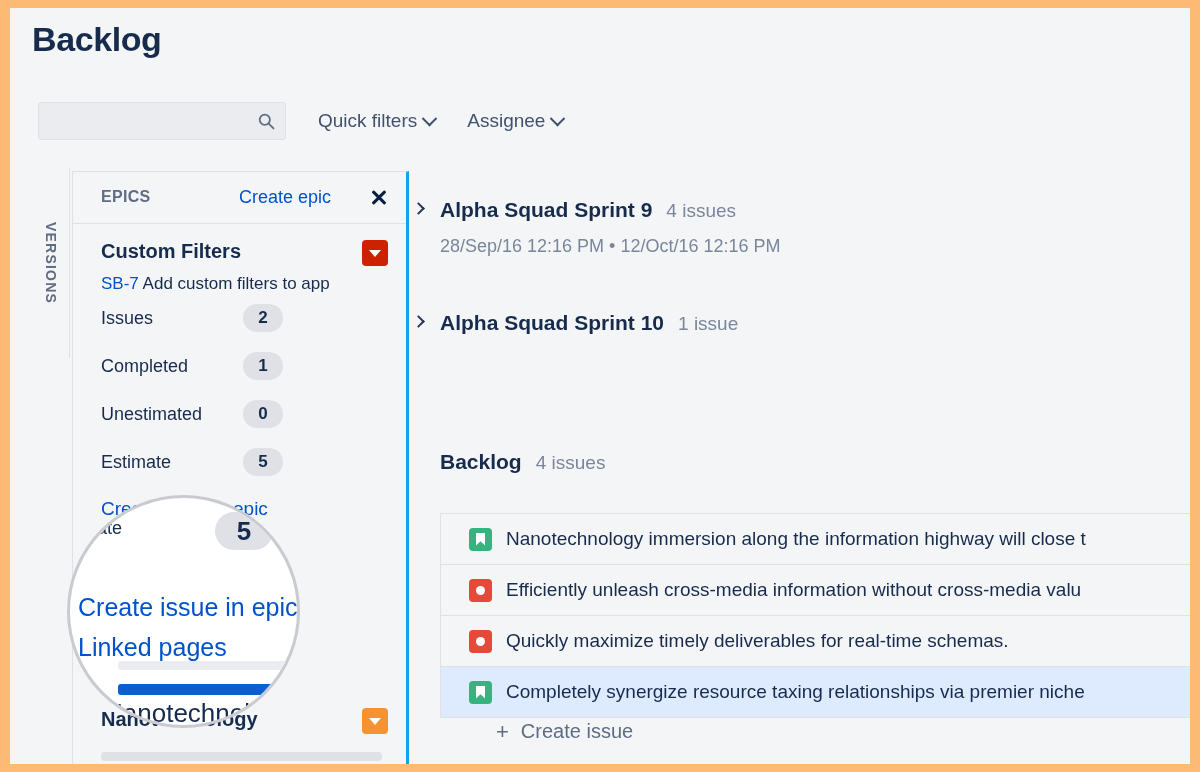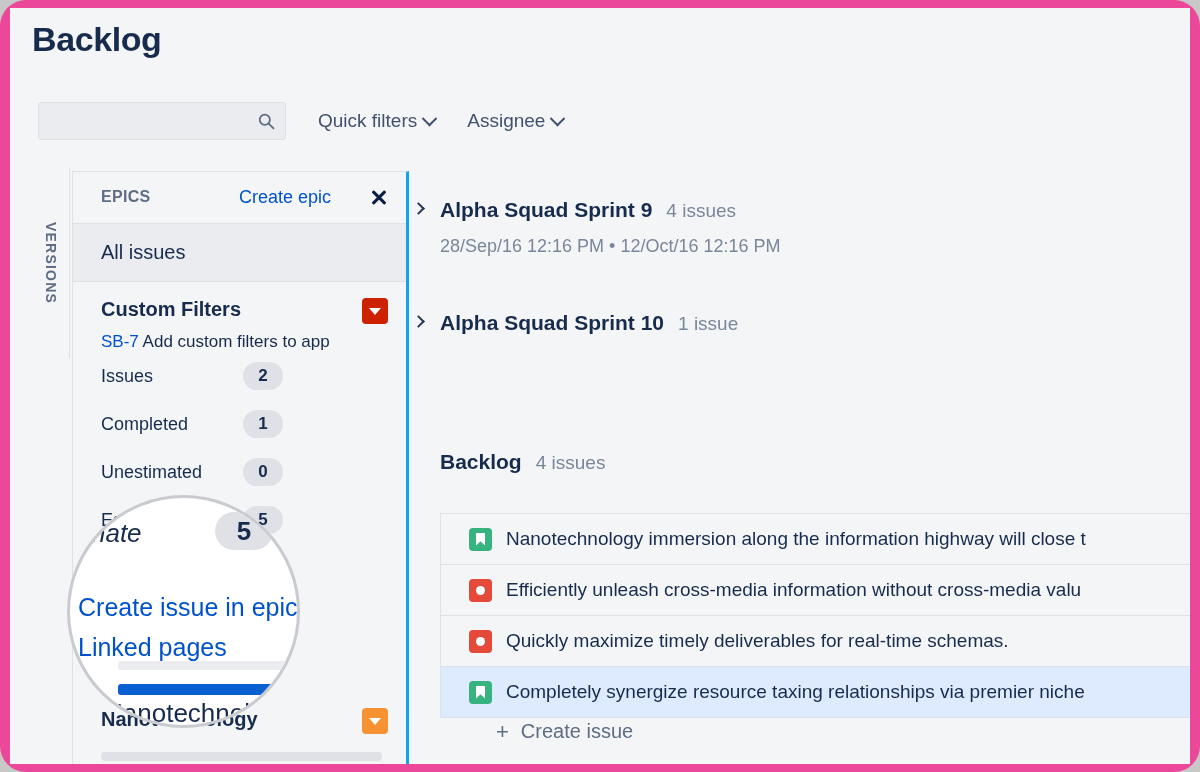--- a/index.html
+++ b/index.html
@@ -9,23 +9,22 @@
     height: 772px;
     overflow: hidden;
     background: #c8c8c8;
     font-family: "Liberation Sans", sans-serif;
   }
 
   #screen {
     position: relative;
     width: 1200px;
     height: 772px;
-    background: #ec4899;
+    background: #fdba74;
     overflow: hidden;
-    border-radius: 26px;
   }
 
   
   #page {
     position: absolute;
     left: 10px;
     top: 8px;
     width: 1180px;
     height: 756px;
     background: #f4f5f7;
@@ -397,24 +396,23 @@
   #lens .inner {
     position: absolute;
     left: 0; top: 0;
     width: 233px;
     height: 233px;
   }
   .lens-estimate-label {
     position: absolute;
     left: 8px;
     top: 20px;
-    font-size: 26px;
+    font-size: 18px;
     color: #172b4d;
     white-space: nowrap;
-    font-style: italic;
   }
   .lens-estimate-pill {
     position: absolute;
     left: 145px;
     top: 14px;
     width: 58px;
     height: 38px;
     border-radius: 19px;
     background: #dfe1e6;
     display: flex;
@@ -493,21 +491,20 @@
   </div>
 
   <div class="epics-panel">
 
     <div class="epics-head">
       <div class="label">EPICS</div>
       <div class="create-epic">Create epic</div>
       <div class="close-icon"></div>
     </div>
 
-    <div class="all-issues">All issues</div>
 
     <div class="epic-entry">
       <div class="epic-title-row">
         <span class="epic-title">Custom Filters</span>
         <div class="epic-dd" id="epic0-dd" style="background: rgb(204, 34, 0);"></div>
       </div>
       <div class="epic-sub">
         <span class="key">SB-7</span>
         <span>Add custom filters to app</span>
       </div>

